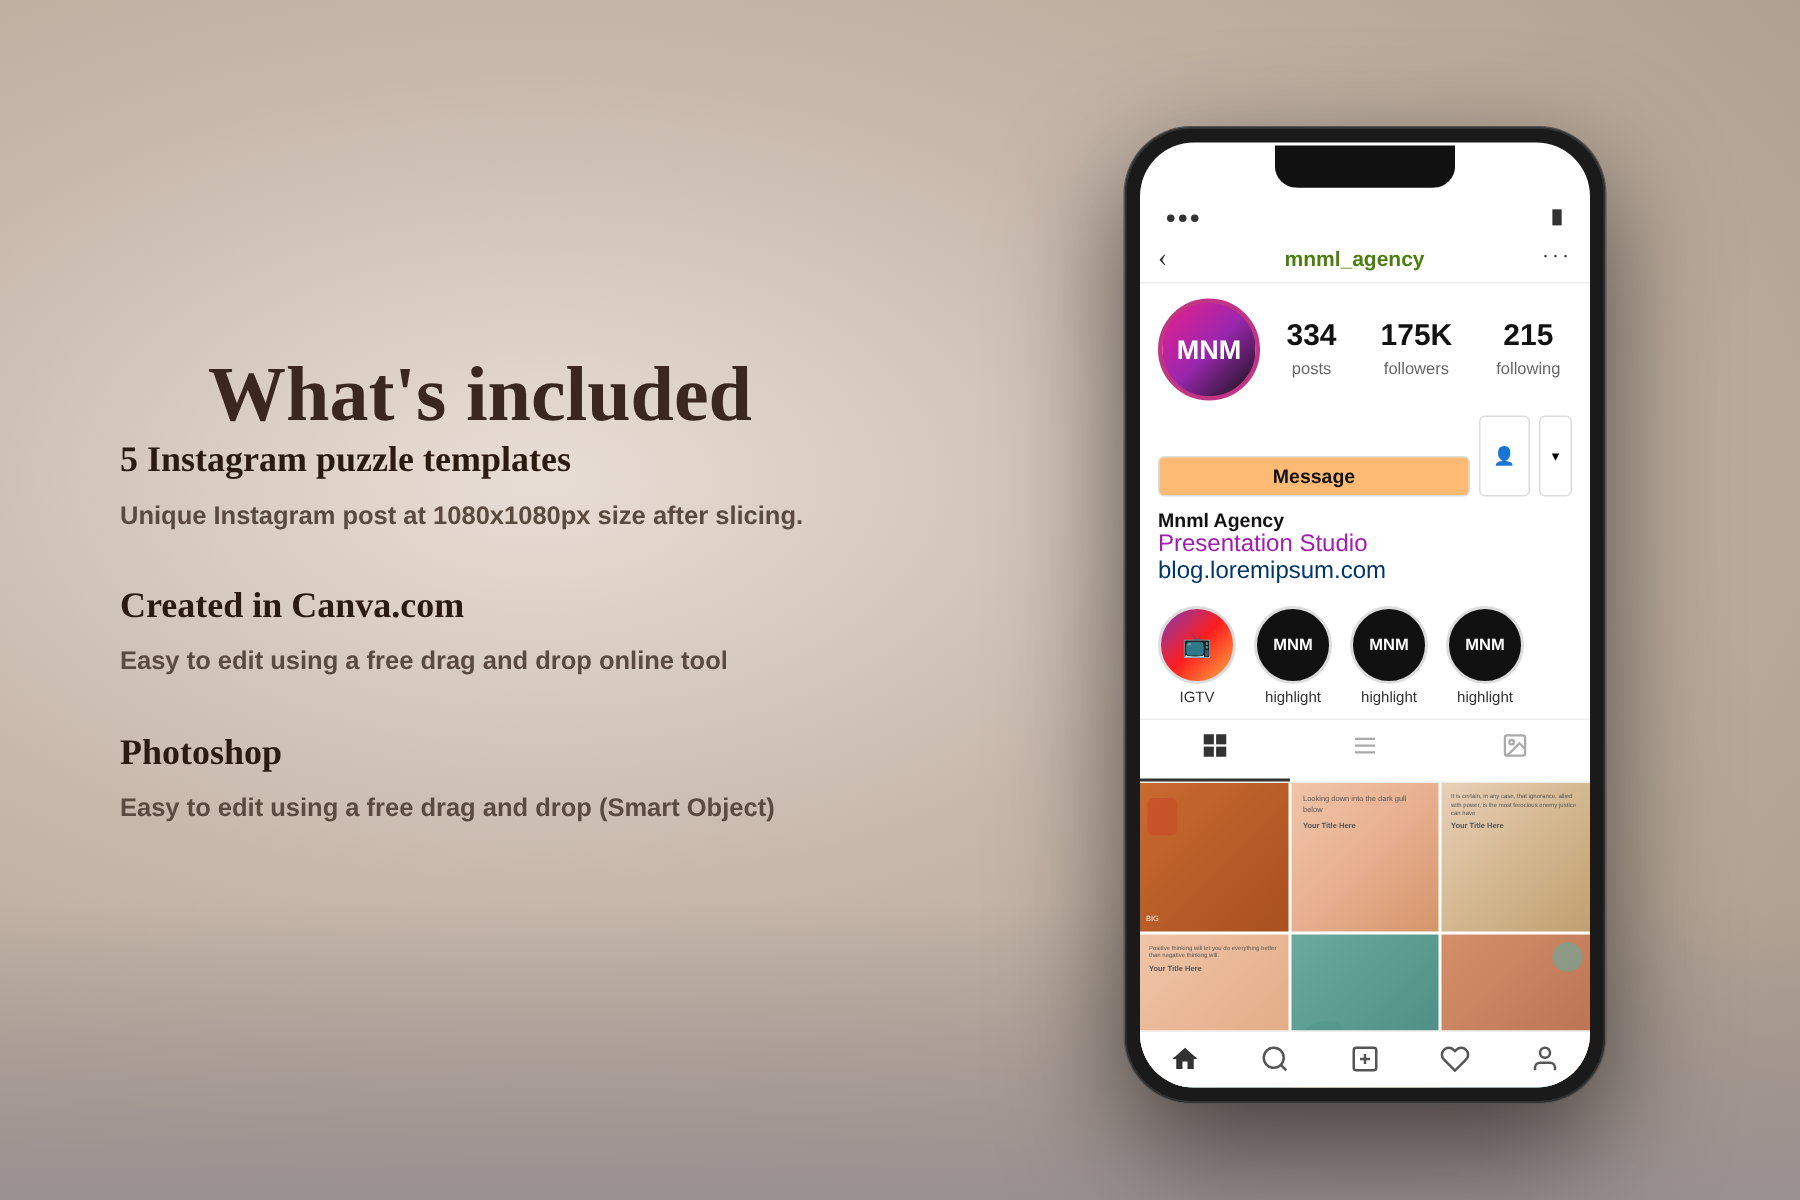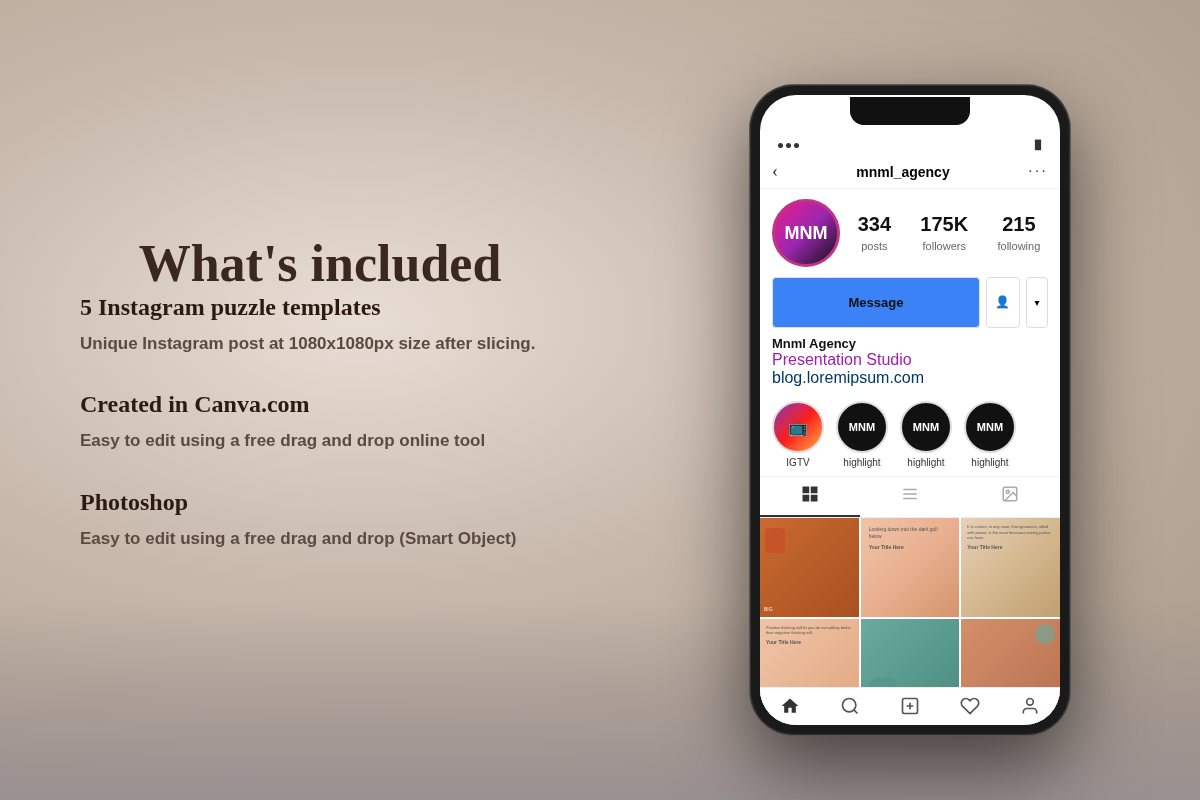--- a/index.html
+++ b/index.html
@@ -180,21 +180,21 @@
     }
 
     .ig-back {
       font-size: 18px;
       color: #333;
     }
 
     .ig-username {
       font-size: 14px;
       font-weight: 700;
-      color: #000000;
+      color: #4d7c0f;
       font-family: Arial, sans-serif;
     }
 
     .ig-more {
       font-size: 14px;
       color: #333;
       letter-spacing: 2px;
     }
 
     
@@ -252,28 +252,29 @@
     
     .ig-actions {
       padding: 4px 12px 6px;
       display: flex;
       gap: 6px;
     }
 
     .ig-message-btn {
       flex: 1;
       border: 1px solid #ddd;
-      background: #3b82f6;
+      background: #fdba74;
       border-radius: 4px;
       font-size: 13px;
       font-weight: 600;
       color: #111;
       text-align: center;
-      padding: 17px 0;
-      font-family: Arial, sans-serif;
+      padding: 5px 0;
+      font-family: Arial, sans-serif;
+      margin-top: 27px;
     }
 
     .ig-follow-btn {
       width: 34px;
       border: 1px solid #ddd;
       background: #fff;
       border-radius: 4px;
       display: flex;
       align-items: center;
       justify-content: center;

